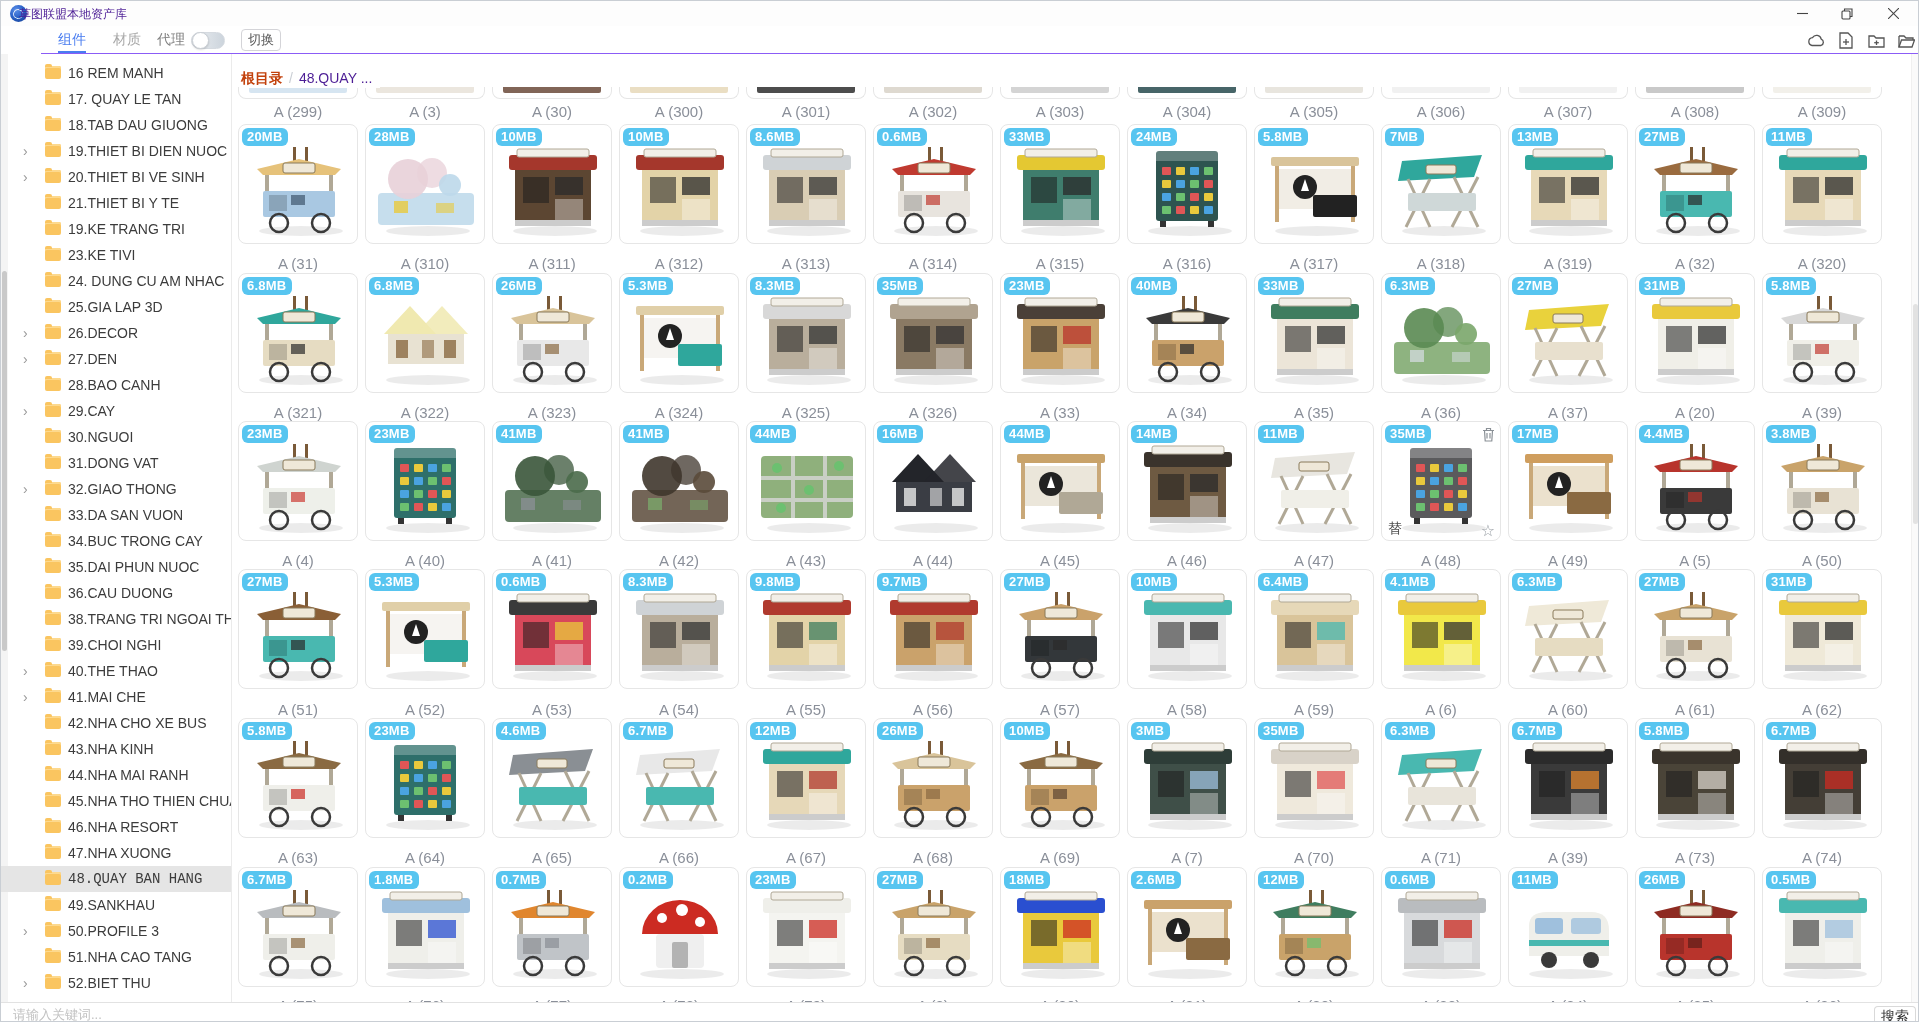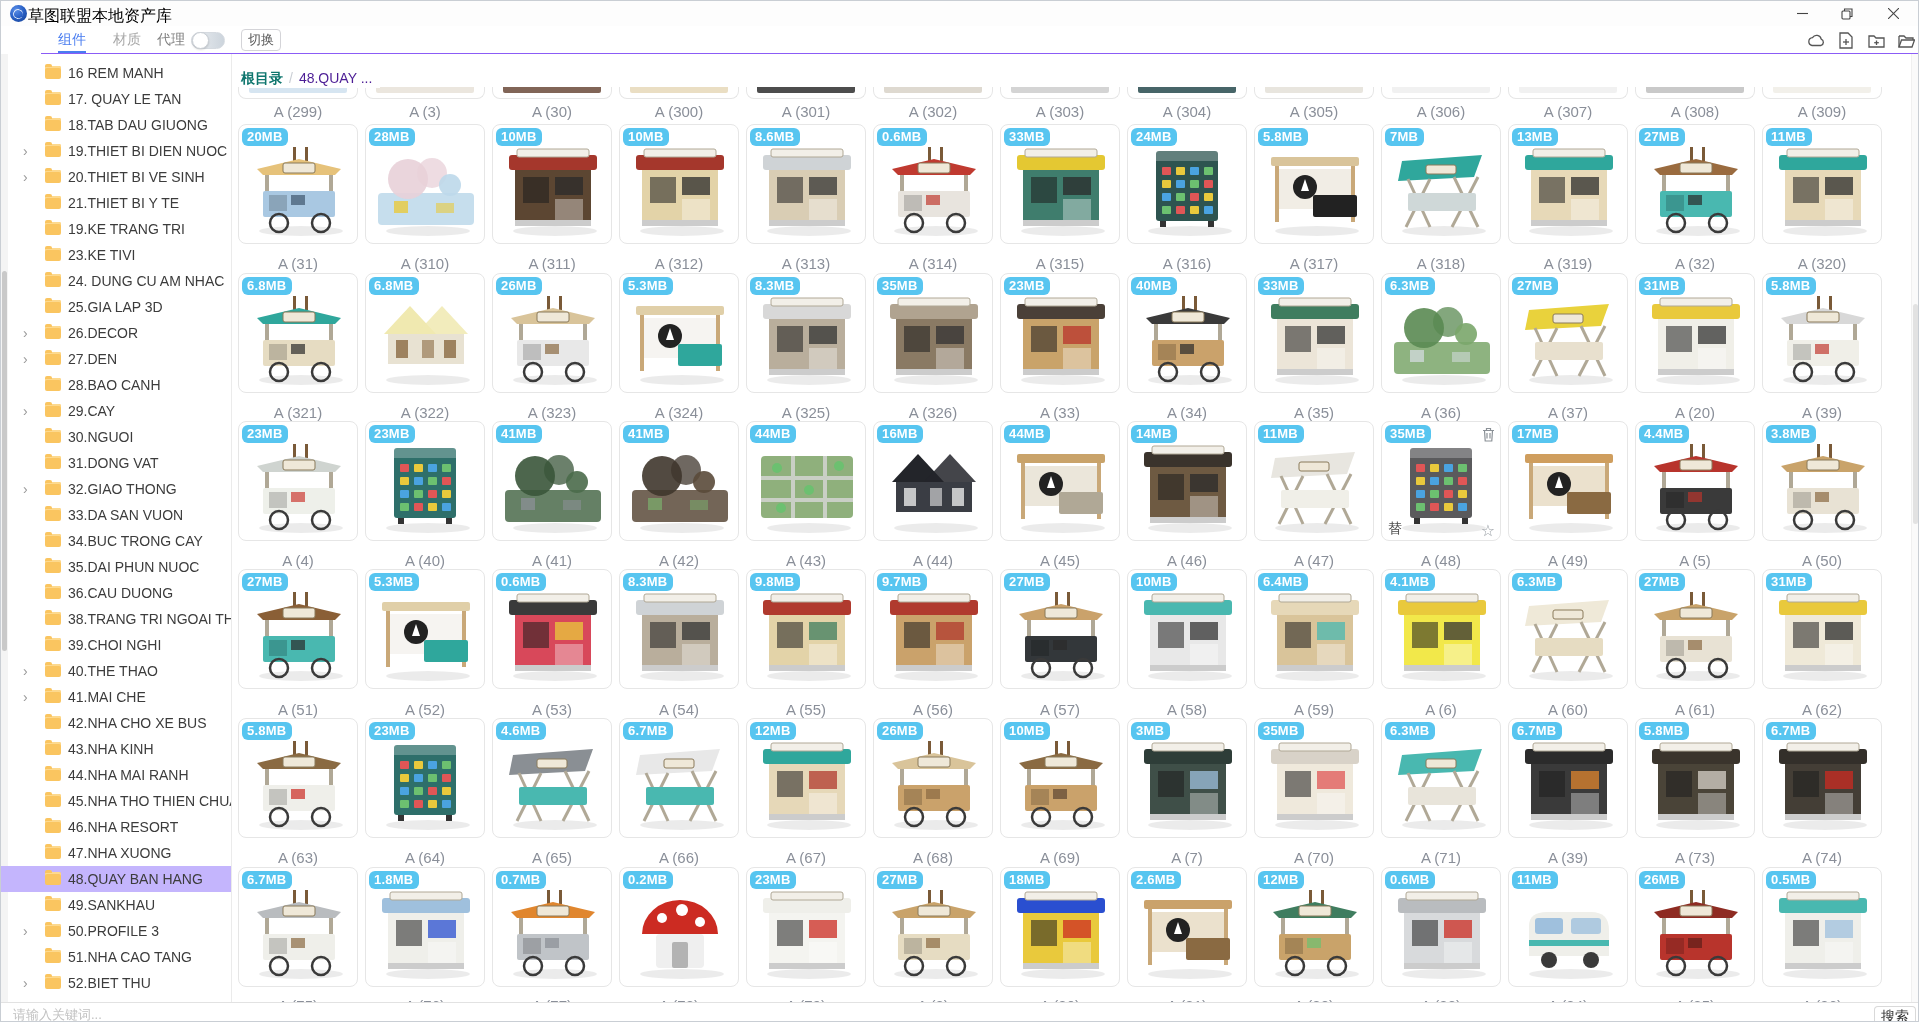--- a/index.html
+++ b/index.html
@@ -6,21 +6,21 @@
   html,body { width:1919px; height:1022px; overflow:hidden; }
   body { font-family:"Liberation Sans","DejaVu Sans",sans-serif; background:#fff; }
   #app { position:relative; width:1919px; height:1022px; background:#fff; border:1px solid #c9ced4; overflow:hidden; }
 
   
   .titlebar { position:absolute; left:0; top:0; width:100%; height:25px; background:#fdfdfd; }
   .app-logo { position:absolute; left:9px; top:4px; width:17px; height:17px; border-radius:50%;
               background:radial-gradient(circle at 35% 30%, #5b8fe8 0%, #2b62c8 45%, #123d8f 100%); }
   .app-logo:after { content:""; position:absolute; left:3px; top:4px; width:9px; height:8px;
               border:1.5px solid rgba(255,255,255,.85); border-right:none; border-radius:50%; transform:rotate(20deg); }
-  .app-title { position:absolute; left:27px; top:5px; font-size:16px; color:#000000; }
+  .app-title { position:absolute; left:18px; top:5px; font-size:12px; color:#4c1d95; }
   .winbtn { position:absolute; top:0; width:40px; height:25px; display:flex; align-items:center; justify-content:center; color:#444; }
   .winbtn svg { stroke:#444; stroke-width:1.1; fill:none; }
 
   
   .tabbar { position:absolute; left:8px; top:25px; width:100%; height:28px; background:#fff; border-bottom:1px solid #8b5cf6;margin-left:32px; }
   .tab { position:absolute; top:0; height:27px; line-height:27px; font-size:14px; color:#a8a8a8; }
   .tab.active { color:#4a7df0; border-bottom:2px solid #4a7df0; }
   .tab-proxy { color:#808080; }
   .toggle { position:absolute; left:150px; top:6px; width:34px; height:17px; border-radius:9px;
             background:linear-gradient(90deg,#eceff2,#ccd4dc); border:1px solid #d5dae0; }
@@ -31,29 +31,29 @@
   .action-icons { position:absolute; right:12px; top:4px; display:flex; gap:10px; }
   .aicon { width:20px; height:20px; display:flex; align-items:center; justify-content:center; color:#555; font-size:15px; }
   .aicon svg { stroke:#555; stroke-width:1.3; fill:none; }
 
   
   .sidebar { position:absolute; left:0; top:53px; width:231px; height:948px; background:#fff; border-right:1px solid #ebebeb; overflow:hidden; }
   .side-scroll { position:absolute; left:0; top:0; width:7px; height:100%; background:#f4f4f4; }
   .side-thumb { position:absolute; left:1px; top:217px; width:5px; height:380px; background:#c9c9c9; border-radius:3px; }
   .tree { position:absolute; left:0; top:6px; width:100%; }
   .tree-item { position:relative; height:26px; line-height:26px; font-size:14px; color:#3c3c3c; white-space:nowrap; overflow:hidden; }
-  .tree-item.selected { background:#c4b5fd; }
+  .tree-item.selected { background:#e5e5e5;font-family:Liberation Mono, monospace; }
   .tree-arrow { position:absolute; left:22px; top:0px; color:#9a9a9a; font-size:14px; }
   .tree-folder { position:absolute; left:44px; top:6px; width:16px; height:13px; background:#fac560; border-radius:2px; box-shadow:inset 0 2px 0 #fdd98e; }
   .tree-folder:before { content:""; position:absolute; left:0; top:-2px; width:7px; height:3px; background:#fac560; border-radius:2px 2px 0 0; }
   .tree-label { position:absolute; left:67px; top:0; }
 
   
   .breadcrumb { position:absolute; left:240px; top:69px; font-size:14px; z-index:3; background:#fff; padding-right:8px; }
-  .bc-root { color:#0f766e; font-weight:bold; }
+  .bc-root { color:#c2410c; font-weight:bold; }
   .bc-sep { color:#c9ced4; margin:0 6px; }
   .bc-cur { color:#4c1d95; }
 
   .grid-layer { position:absolute; left:237px; top:0; width:1648px; height:1022px; }
   .row { position:absolute; display:flex; column-gap:7px; }
   .cell { width:120px; flex:0 0 120px; }
   .lbl { text-align:center; font-size:15px; color:#8a8f99; height:20px; line-height:20px; }
   .card { position:relative; width:120px; height:120px; background:#fff; border:1px solid #e6e6e6; border-radius:8px; overflow:hidden; }
   .badge { position:absolute; left:3px; top:3px; z-index:2; background:#57c5f0; color:#fff; font-size:13px; font-weight:bold;
            padding:1px 6px 2px 5px; border-radius:6px; letter-spacing:.2px; }

